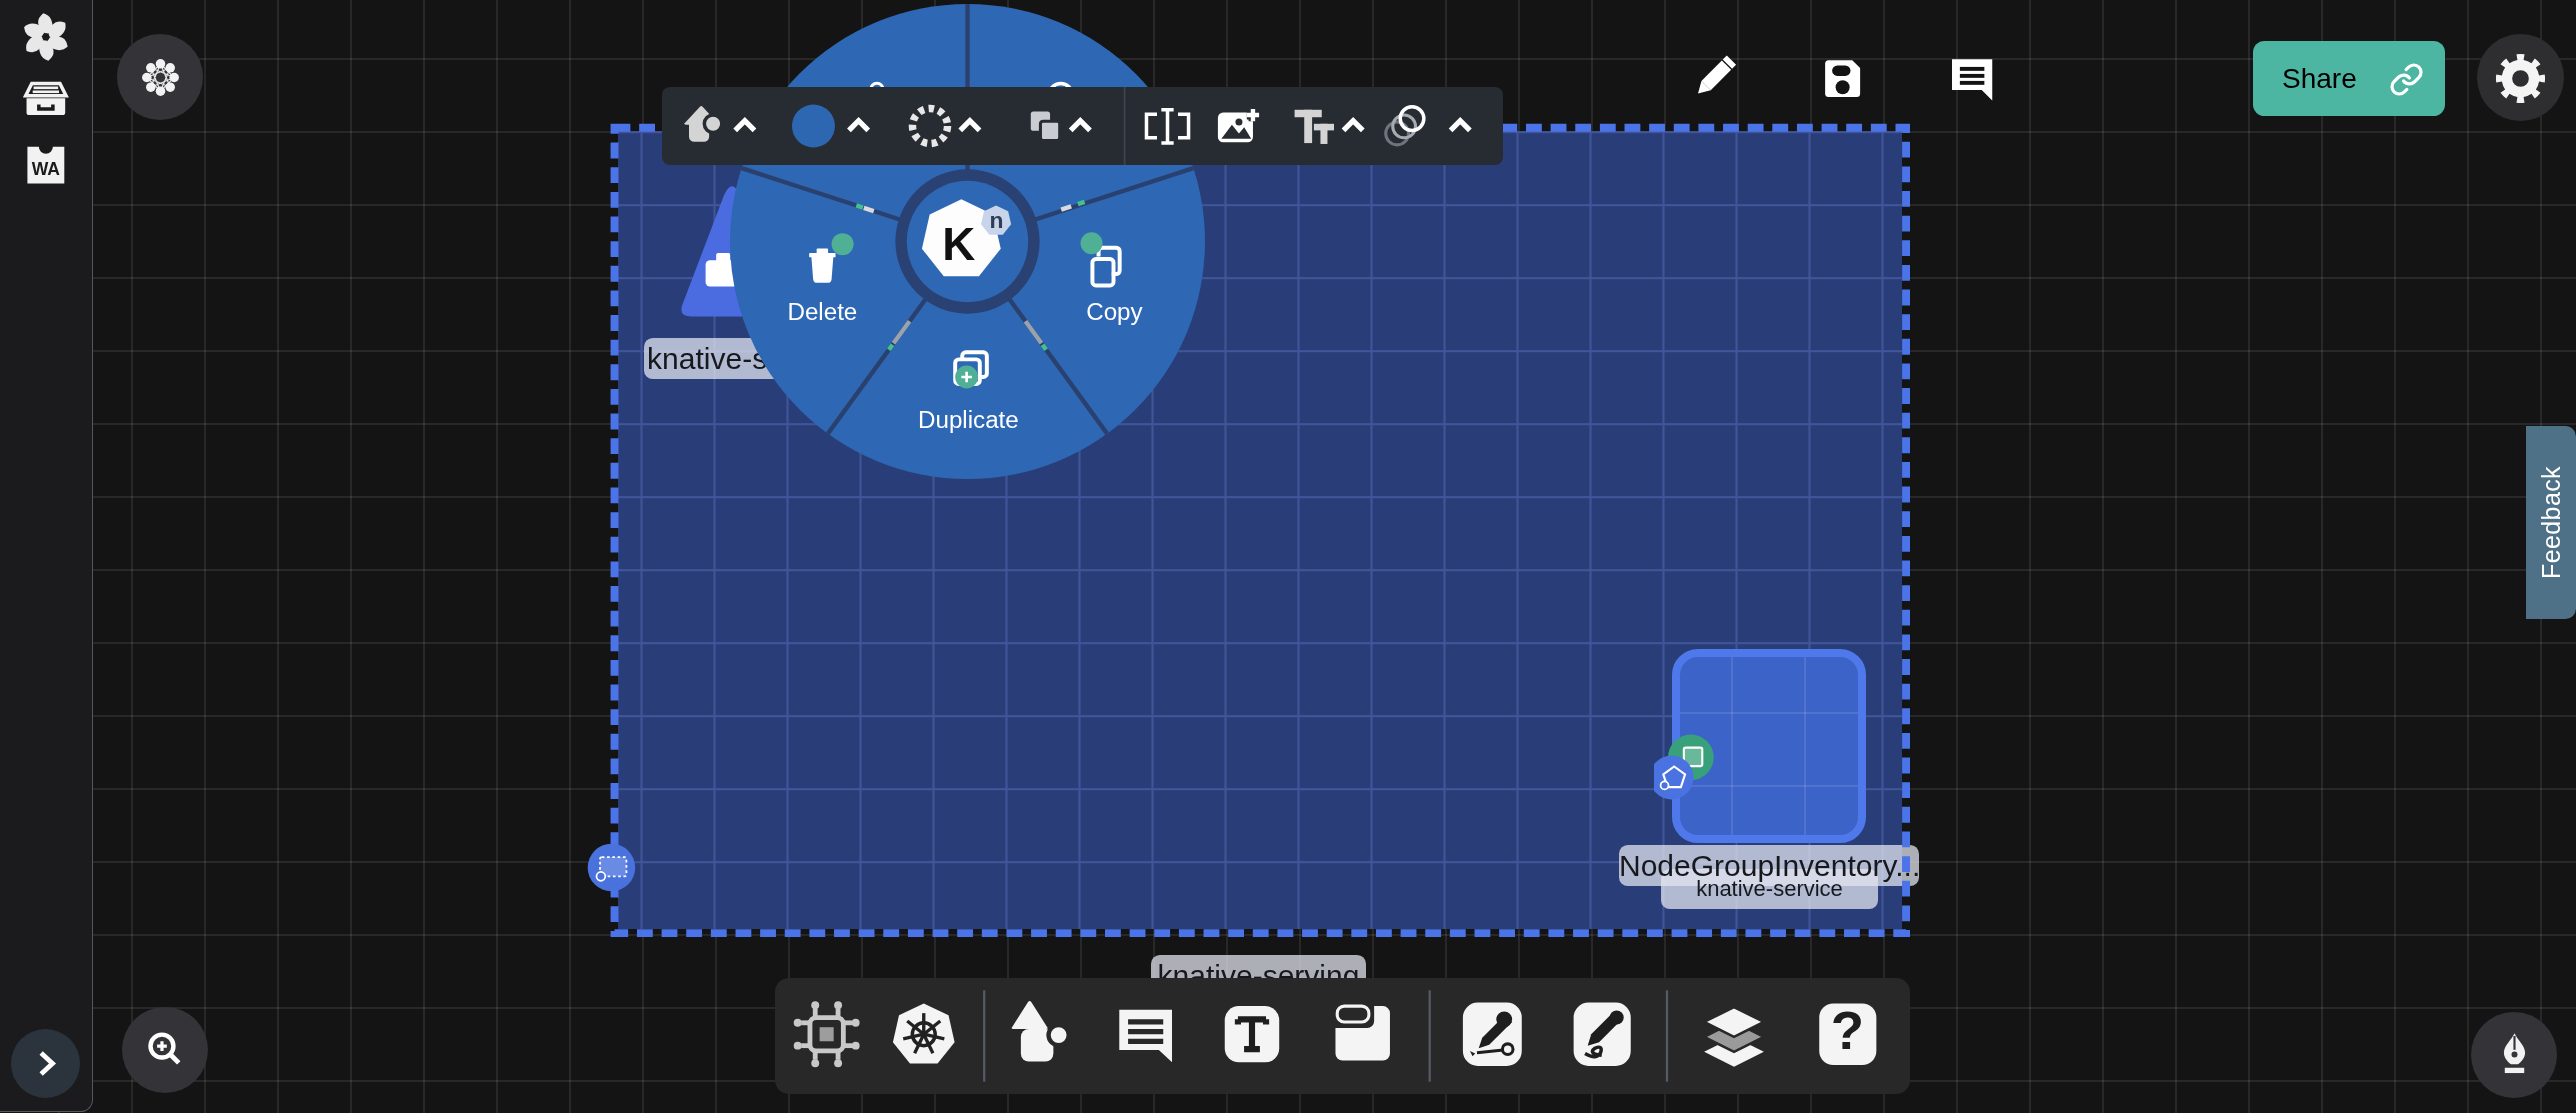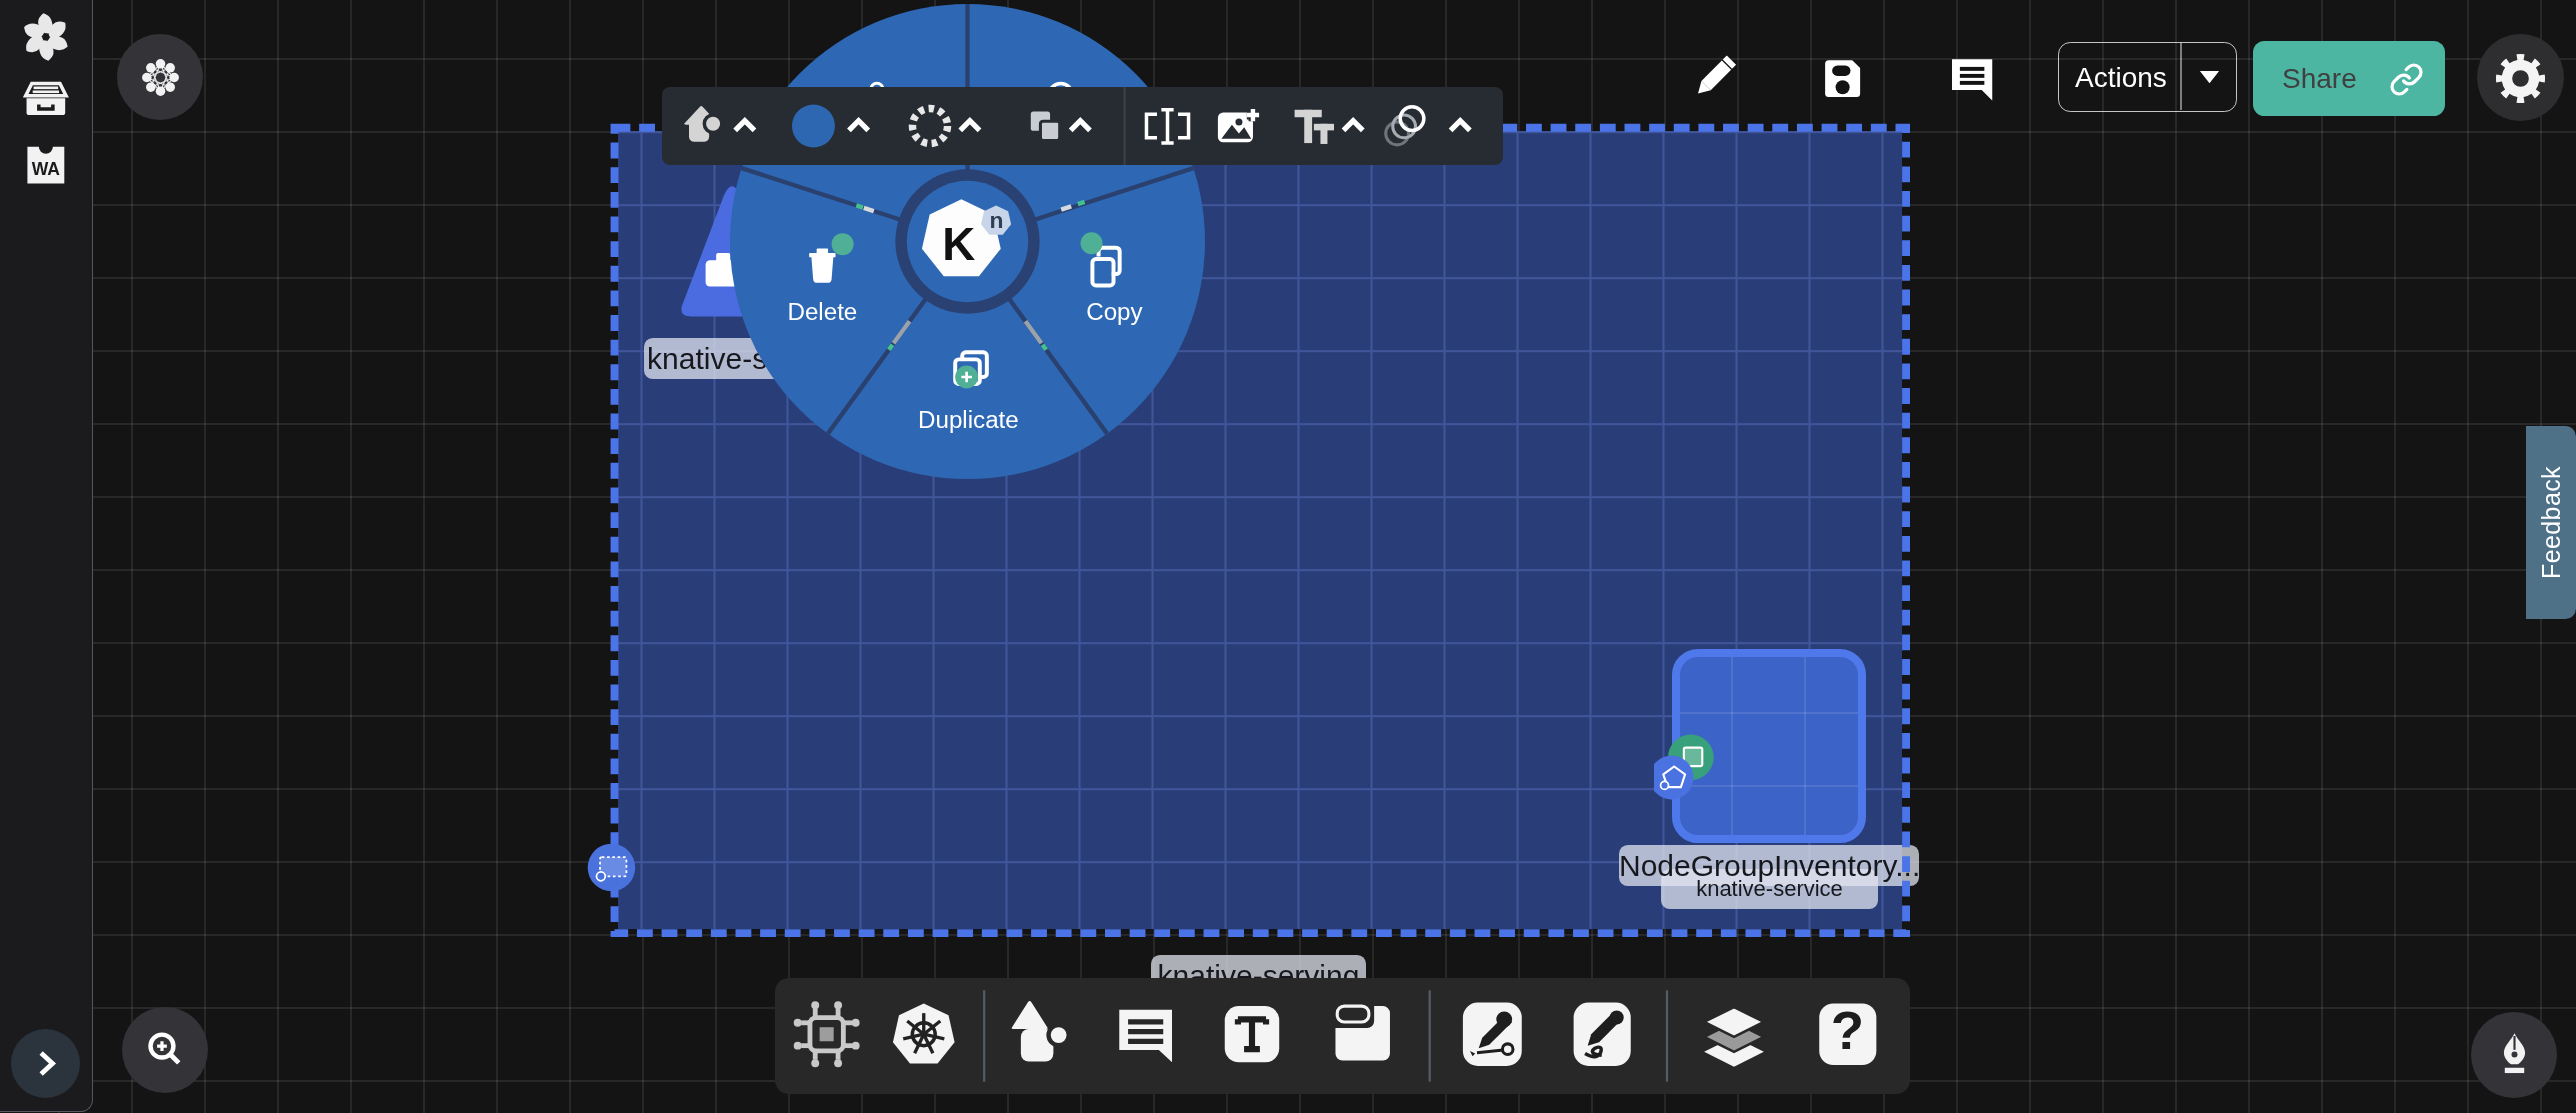--- a/index.html
+++ b/index.html
@@ -25,21 +25,21 @@
   .toolbar-bot { position:absolute; left:775px; top:978px; width:1135px; height:116px;
     background:#282828; border-radius:14px; }
   .circlebtn { position:absolute; border-radius:50%; background:#333338; }
   .feedback { position:absolute; left:2526px; top:426px; width:50px; height:193px;
     background:#4e7187; border-radius:10.6px 0 0 10.6px; color:#fff; font-size:25px;
     display:flex; align-items:center; justify-content:center;
     writing-mode:vertical-rl; transform:rotate(180deg); letter-spacing:0.4px; }
   .actions { position:absolute; left:2058px; top:42px; width:179px; height:70px;
     border:1.8px solid rgba(255,255,255,0.75); border-radius:12.3px; color:#fff; }
   .share { position:absolute; left:2253px; top:41px; width:192px; height:75px;
-    background:#4db6a3; border-radius:11.4px; color:#404040; }
+    background:#4db6a3; border-radius:11.4px; color:#000000; }
 </style>
 </head>
 <body>
 <div class="stage">
   <div class="grid"></div>
 
   <div class="selfill"></div>
 
   <svg class="abs" style="left:651px;top:158px;" width="229" height="229" viewBox="0 0 260 260">
     <path d="M83 42 Q92 22 101 42 L148 163 Q156 180 138 180 L46 180 Q29 180 37 163 Z" fill="#4a6ce0"></path>
@@ -373,27 +373,20 @@
       <g stroke="#131313" stroke-width="4.5">
         <line x1="-14" y1="-11" x2="14" y2="-11"></line>
         <line x1="-14" y1="-3" x2="14" y2="-3"></line>
         <line x1="-14" y1="5" x2="14" y2="5"></line>
       </g>
     </g>
   </svg>
 
   <div class="feedback">Feedback</div>
 
-  <div class="actions">
-    <span style="position:absolute;left:16px;top:19.4px;font-size:28px;">Actions</span>
-    <div style="position:absolute;left:121px;top:0;width:1.8px;height:67px;background:rgba(255,255,255,0.45);"></div>
-    <svg style="position:absolute;left:140px;top:26px;" width="21" height="16" viewBox="0 0 24 18">
-        <polygon points="1,2 23,2 12,16" fill="#fff"></polygon>
-      </svg>
-  </div>
   <div class="share">
     <span style="position:absolute;left:29px;top:22px;font-size:28px;">Share</span>
     <svg style="position:absolute;left:136px;top:21px;" width="35" height="35" viewBox="0 0 24 24" fill="none" stroke="#fff" stroke-width="2.2" stroke-linecap="round" stroke-linejoin="round">
       <path d="M10 13a5 5 0 0 0 7.54.54l3-3a5 5 0 0 0-7.07-7.07l-1.72 1.71"></path>
       <path d="M14 11a5 5 0 0 0-7.54-.54l-3 3a5 5 0 0 0 7.07 7.07l1.71-1.71"></path>
     </svg>
   </div>
 
   <svg class="abs" style="left:2492px;top:50px;" width="57" height="57" viewBox="0 0 65 65">
     <g transform="translate(32.5,32.5)">

